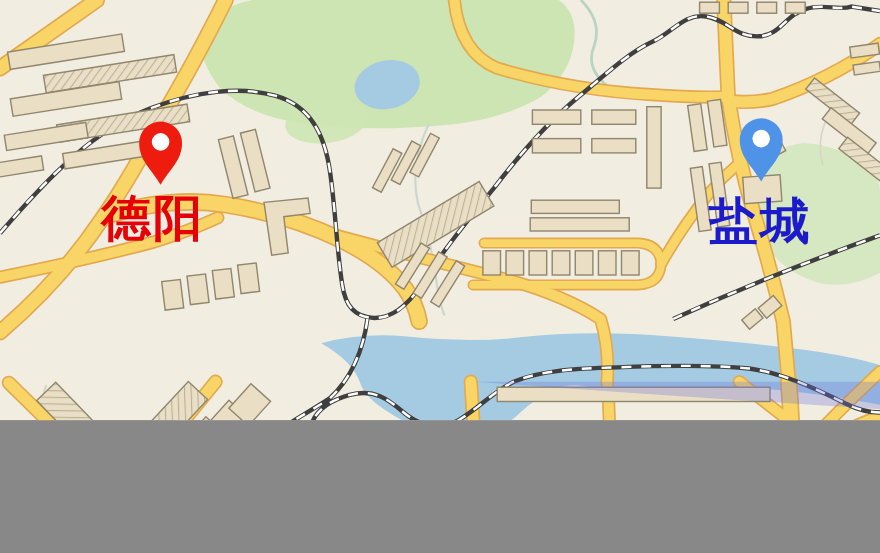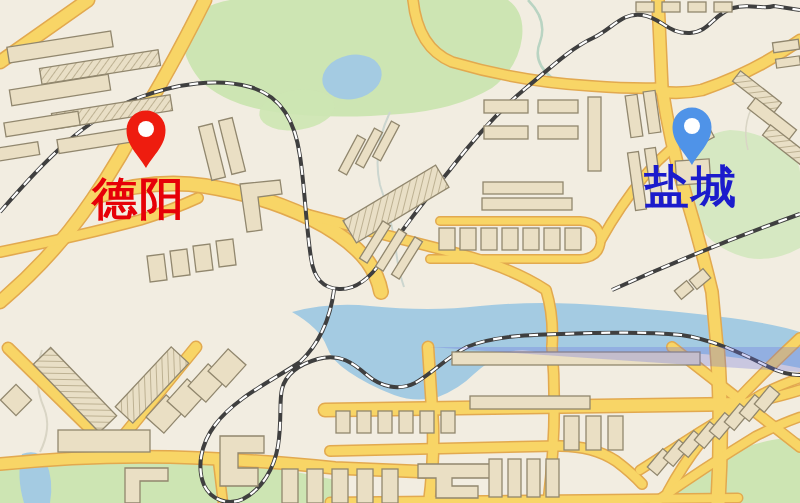--- a/index.html
+++ b/index.html
@@ -1,26 +1,26 @@
 <!DOCTYPE html>
 <html><head>
 <meta charset="utf-8">
 <style>
   html,body{margin:0;padding:0;background:#888;}
   #stage{
-    position:relative;width:800px;height:503px;overflow:hidden;
+    position:relative;width:800px;height:382px;overflow:hidden;
     font-family:"Liberation Sans",sans-serif;background:#f2ede1;text-align:center;
   }
   #map-svg{position:absolute;left:0;top:0;}
   .pin-label{
     position:absolute;font-weight:800;font-size:45px;line-height:1;
     letter-spacing:2px;white-space:nowrap;
   }
   #origin-label{left:92px;top:176px;color:#e60008;}
-  #destination-label{left:644px;top:164px;color:#1b1bcc;}
+  #destination-label{left:644px;top:178px;color:#1b1bcc;}
   #info-banner{
     position:absolute;left:0;top:287px;width:800px;height:60px;
     background:rgba(82,86,213,0.80);display:flex;align-items:center;
     box-sizing:border-box;padding-left:15px;
   }
   #info-banner .banner-text{
     color:#ffffff;font-size:26px;letter-spacing:0.5px;white-space:nowrap;
   }
 </style>
 </head>

